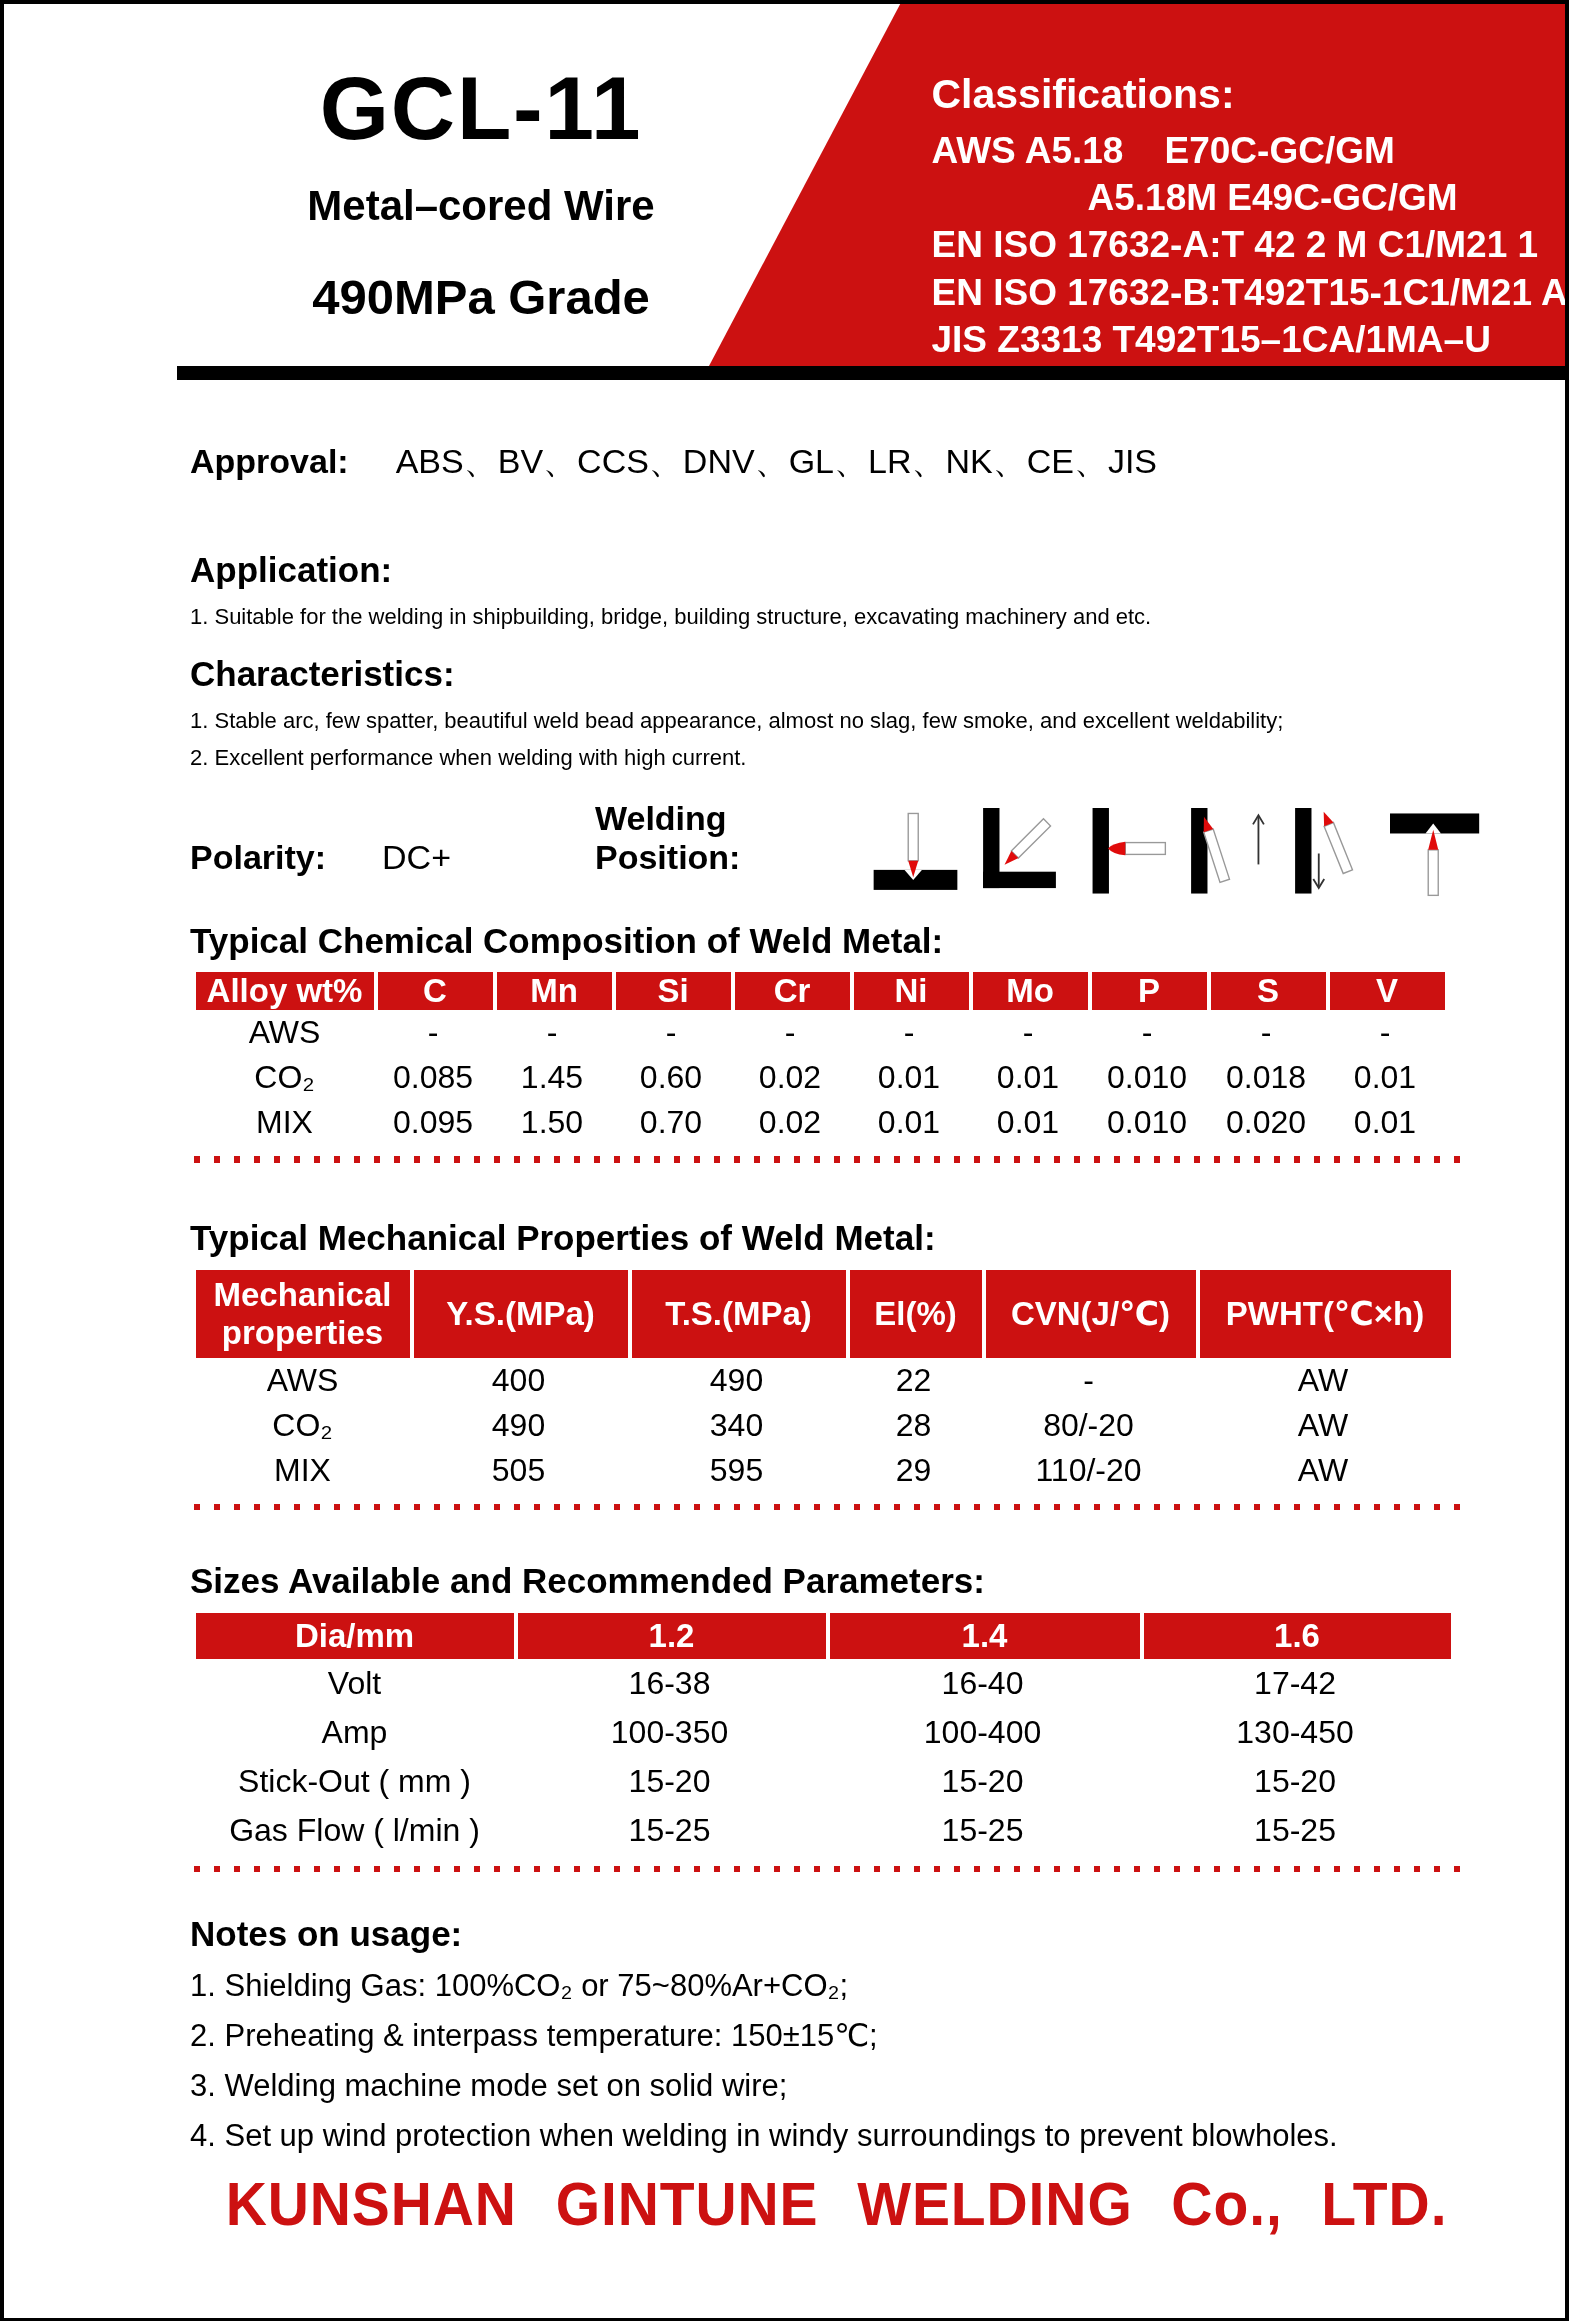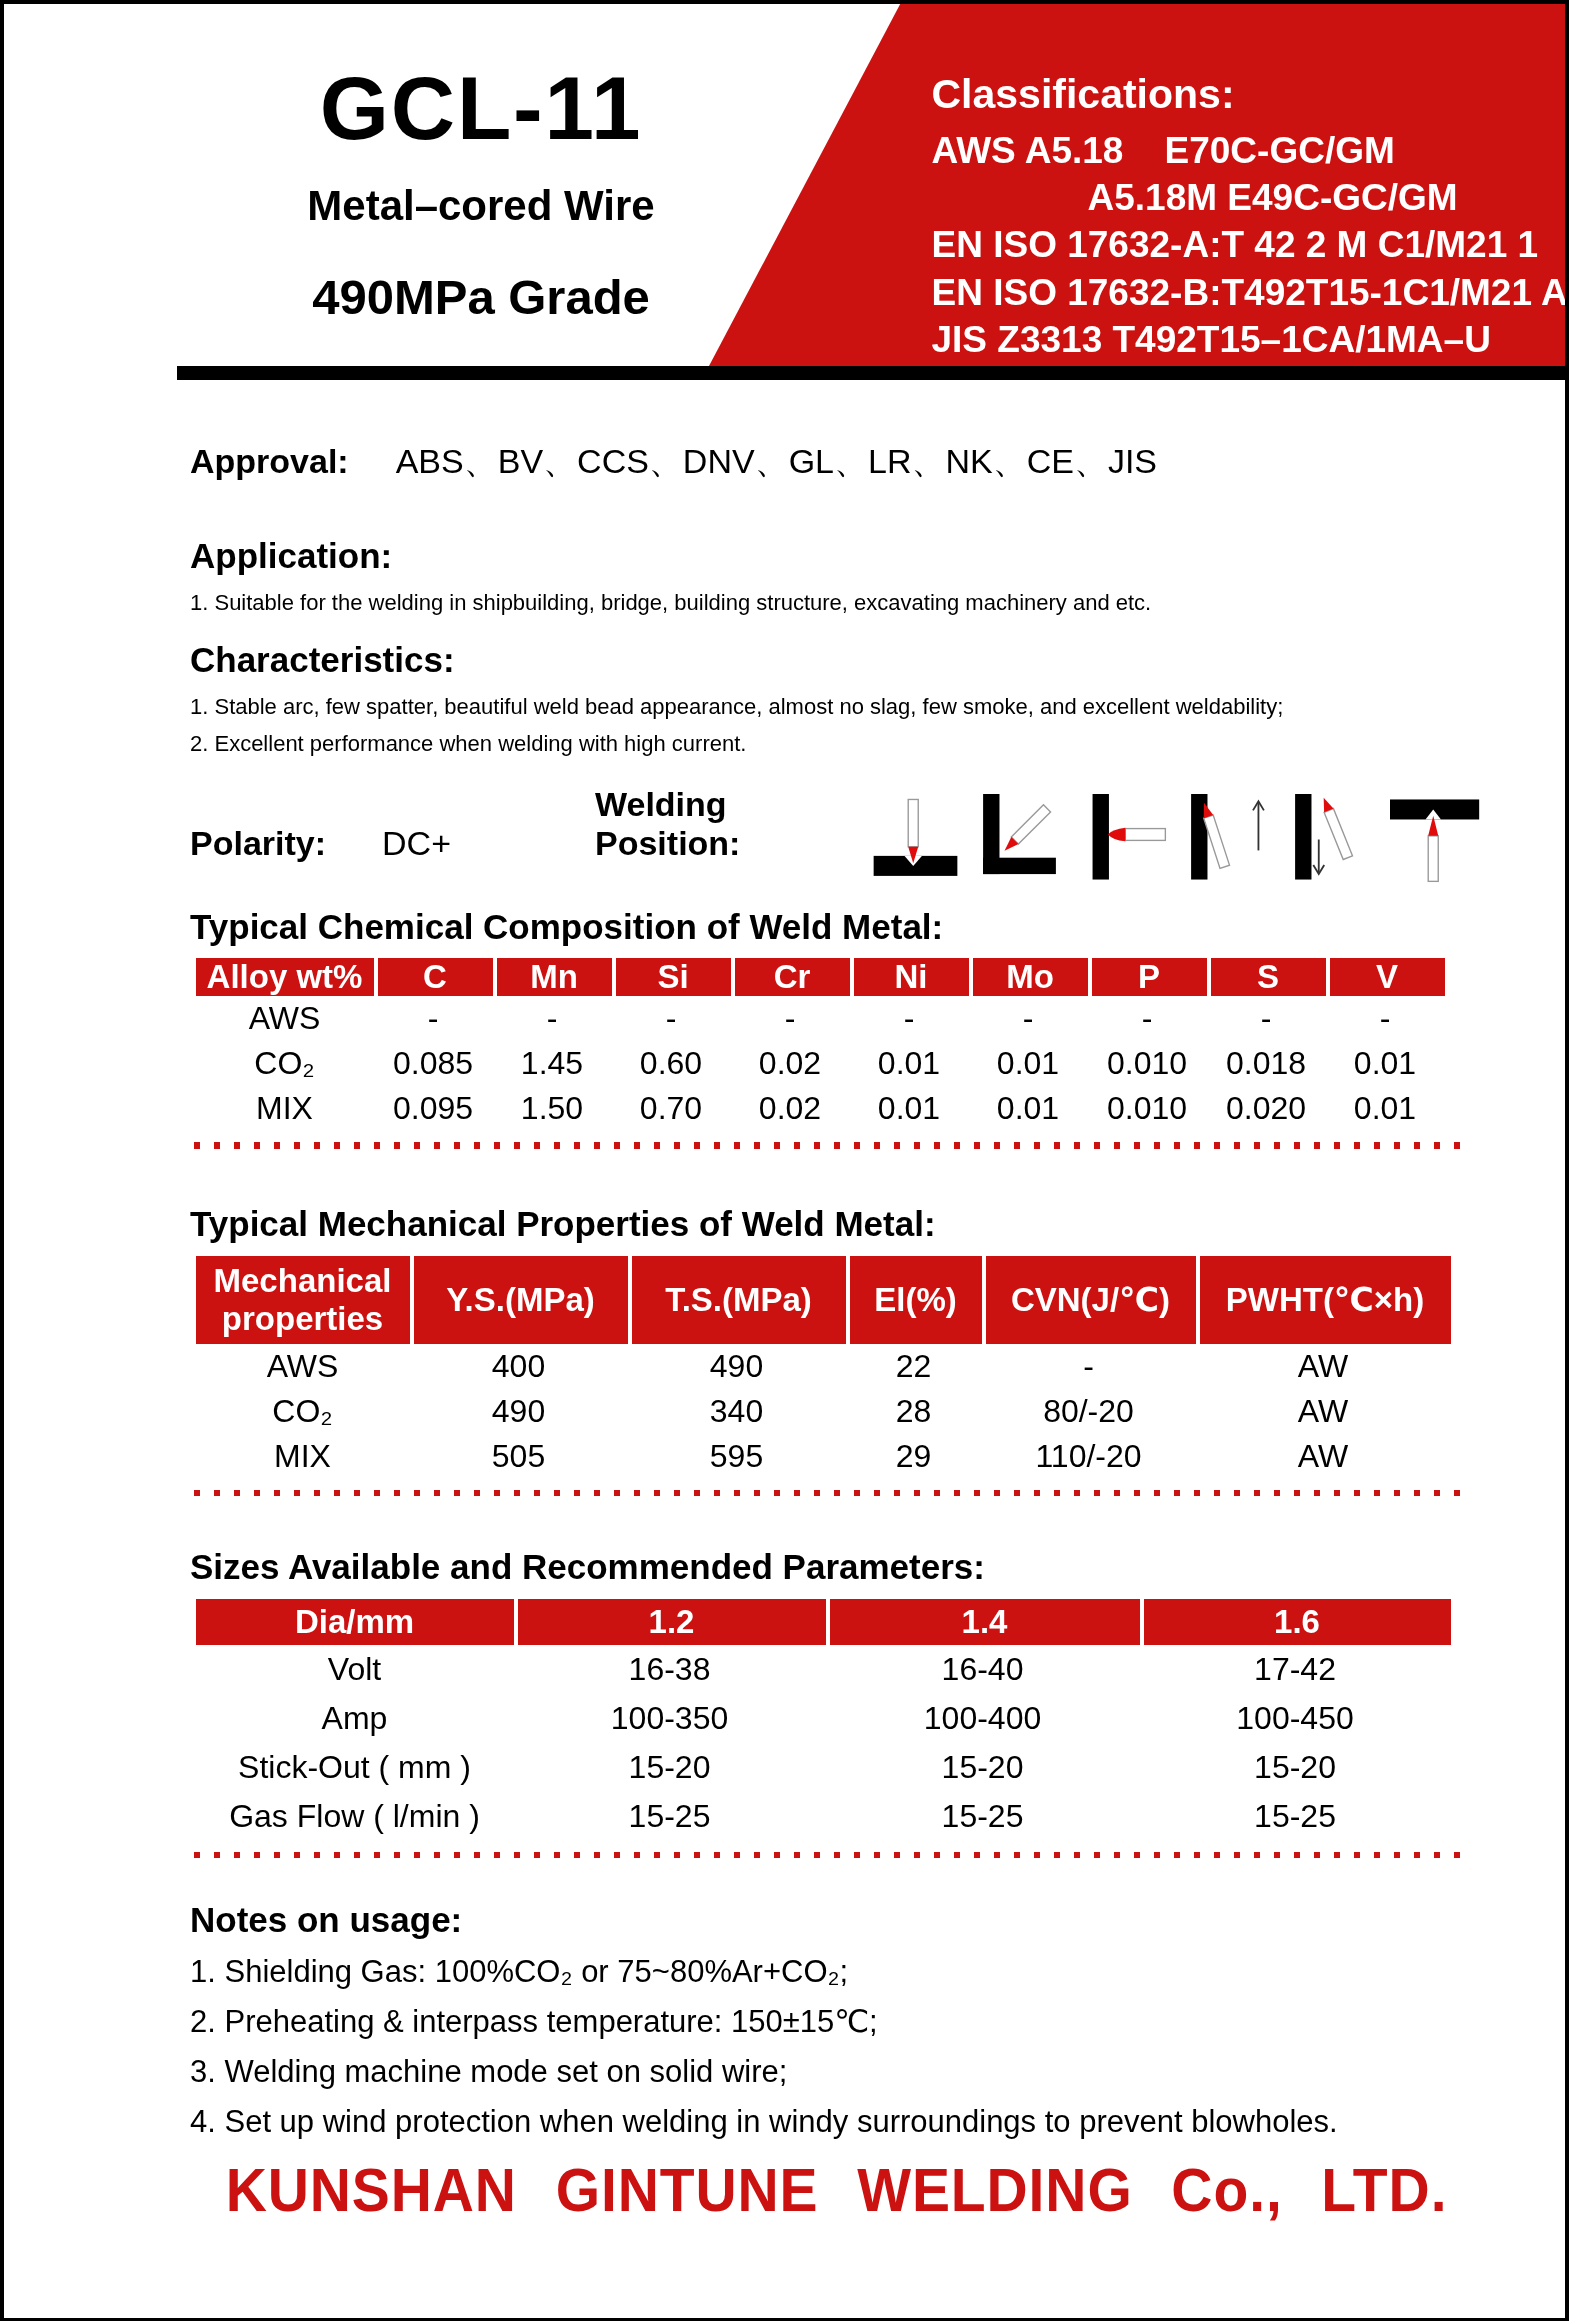--- a/index.html
+++ b/index.html
@@ -35,21 +35,21 @@
     background:#000; z-index:3;
   }
 
   
   .content { padding:0 82px 0 186px; }
 
   .approval-row { margin-top:55px; font-size:34px; }
   .approval-label { font-weight:bold; margin-right:47px; }
 
   .section-heading { font-size:35px; font-weight:bold; }
-  .app-heading { margin-top:51px; }
+  .app-heading { margin-top:65px; }
   .list { margin-top:9px; font-size:22px; line-height:1.68; max-width:1191px; }
   .hang { padding-left:40px; text-indent:-40px; }
 
   .char-heading { margin-top:18px; }
 
   .polarity-row { margin-top:1.8px; display:flex; align-items:flex-end; height:120px; }
   .pol-label { font-size:34px; font-weight:bold; margin-bottom:22px; }
   .pol-value { font-size:34px; margin:0 0 22px 56px; }
   .wp-label { font-size:34px; font-weight:bold; margin:0 23.6px 22px 144px; }
   .icons { display:flex; align-items:flex-end; gap:9px; }
@@ -327,21 +327,21 @@
           <tr>
             <td>Volt</td>
             <td>16-38</td>
             <td>16-40</td>
             <td>17-42</td>
           </tr>
           <tr>
             <td>Amp</td>
             <td>100-350</td>
             <td>100-400</td>
-            <td>100-450</td>
+            <td>130-450</td>
           </tr>
           <tr>
             <td>Stick-Out ( mm )</td>
             <td>15-20</td>
             <td>15-20</td>
             <td>15-20</td>
           </tr>
           <tr>
             <td>Gas Flow ( l/min )</td>
             <td>15-25</td>

